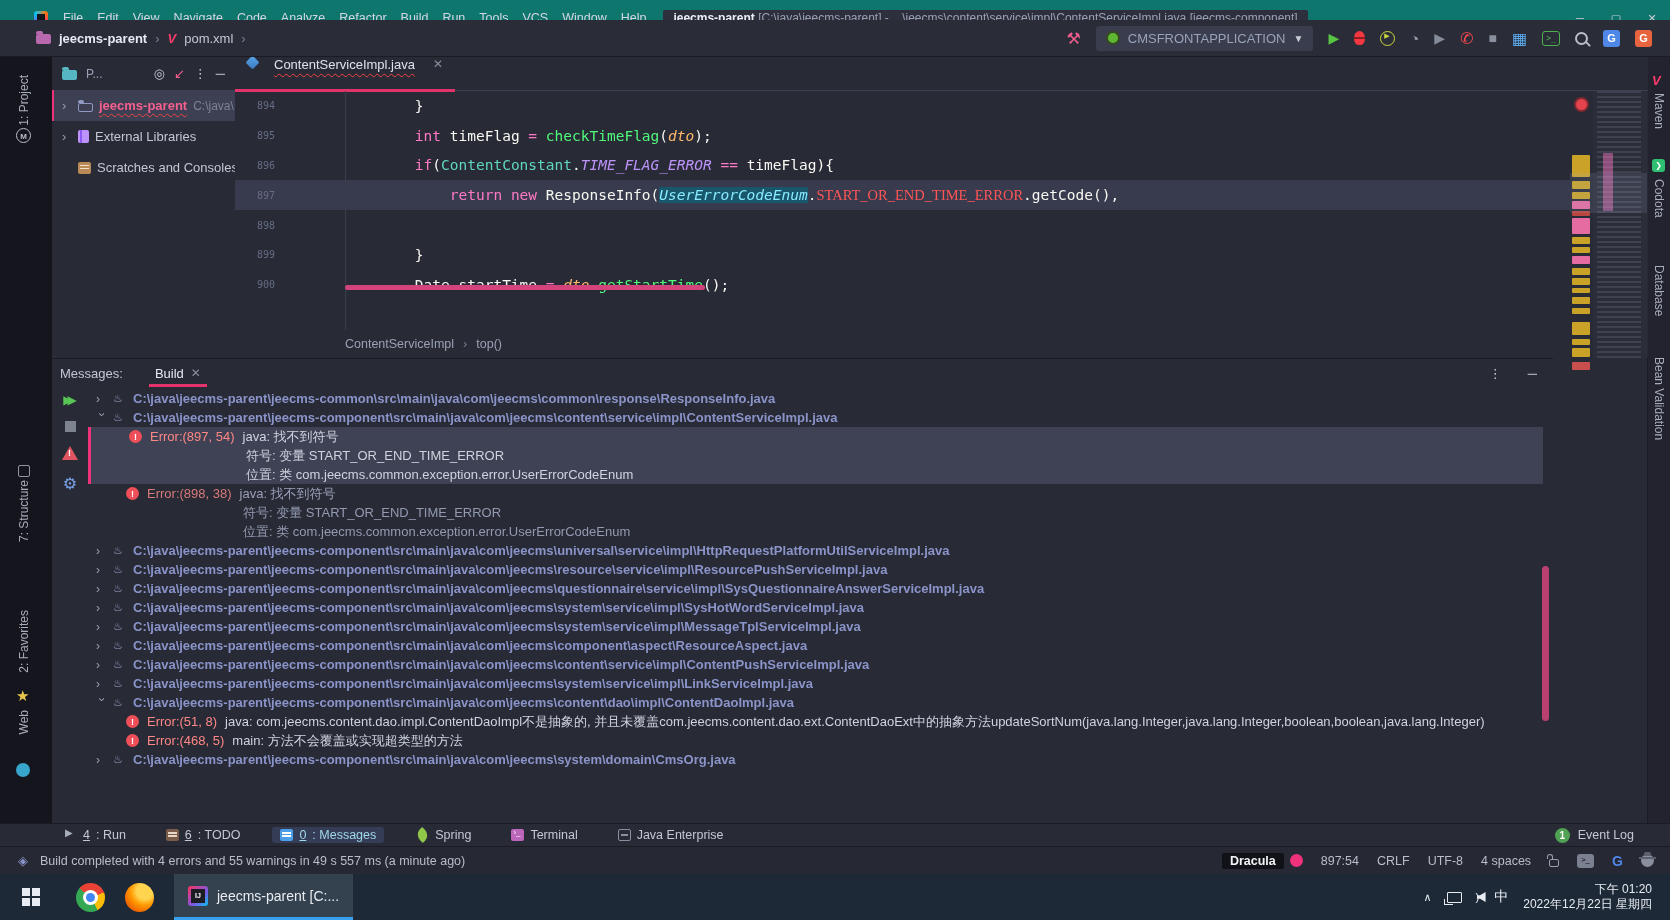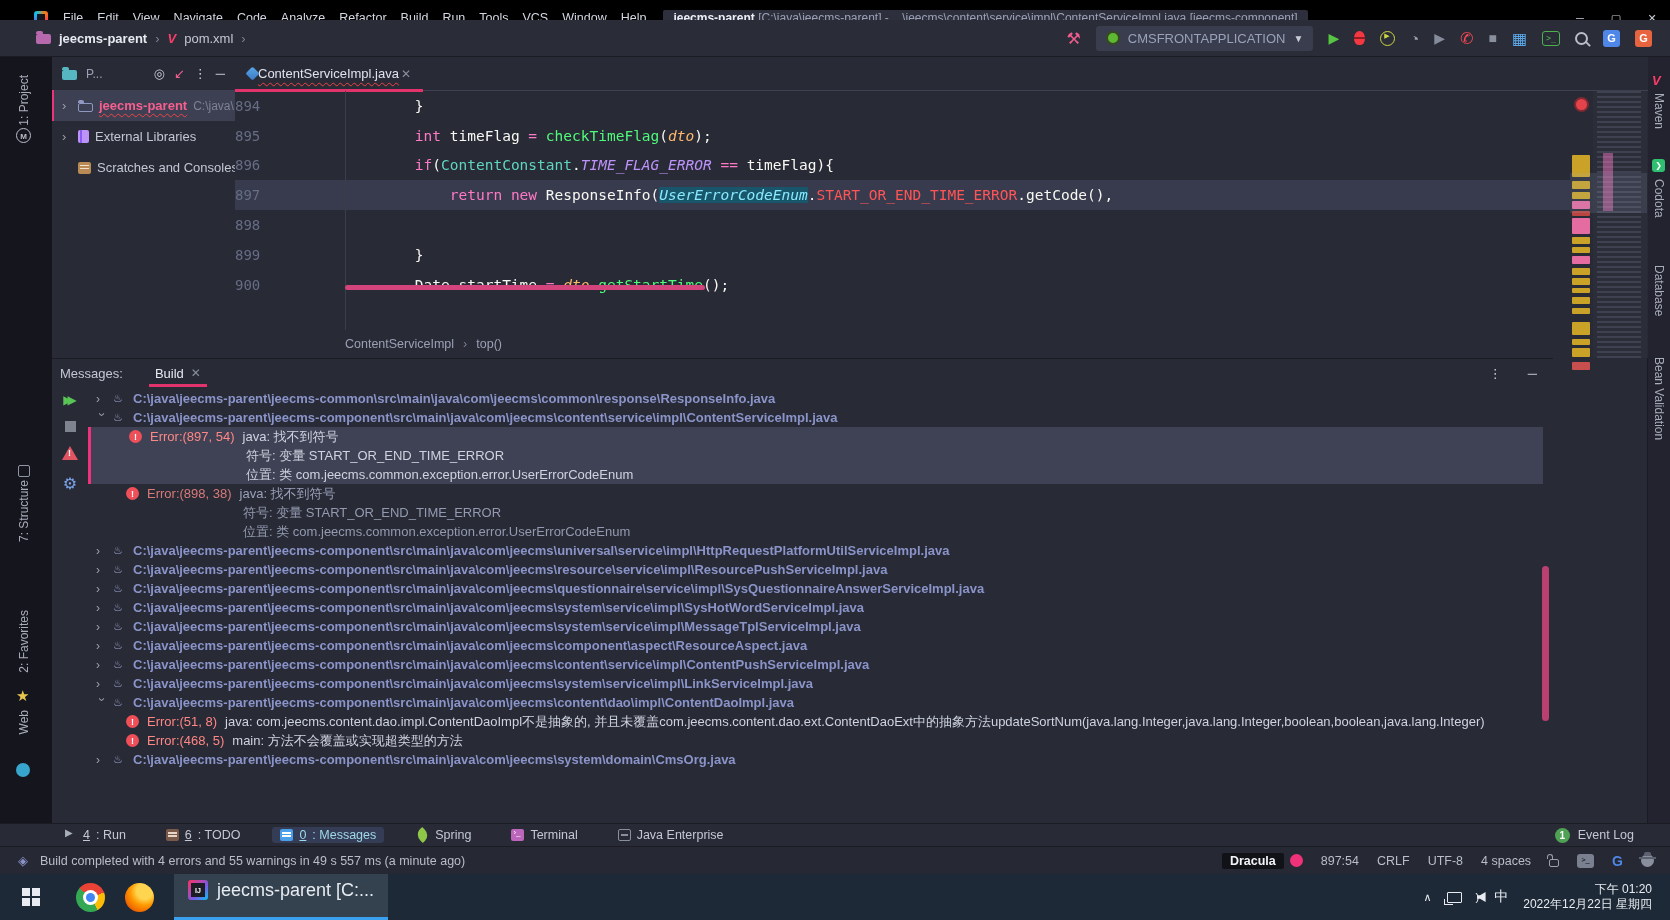--- a/index.html
+++ b/index.html
@@ -1,20 +1,20 @@
 <!DOCTYPE html>
 <html><head>
 <meta charset="utf-8">
 <style>
   html,body{margin:0;padding:0;background:#000;}
   .screen{position:relative;width:1670px;height:920px;background:#282a36;overflow:hidden;
           font-family:"Liberation Sans","DejaVu Sans",sans-serif;color:#d8dbe6;}
 
   
-  .titlebar{position:absolute;left:0;top:0;right:0;height:36px;background:#000000;
+  .titlebar{position:absolute;left:0;top:0;right:0;height:36px;background:#0f766e;
             display:flex;align-items:center;font-size:12.5px;z-index:5;}
   .ij-logo{width:14px;height:14px;margin:0 8px 0 34px;border-radius:3px;flex:none;position:relative;
            background:conic-gradient(from 40deg,#f97a12,#fe315d,#7c59e6,#07c3f2,#f97a12);}
   .ij-logo::after{content:"";position:absolute;inset:3px;background:#15161c;}
   .menus{display:flex;}
   .menu-item{display:inline-block;padding:1px 7px;color:#d4d7e2;cursor:default;}
   .menu-item::first-letter{text-decoration:underline;}
   .win-title{margin-left:10px;background:#2d2f3d;border-radius:2px;padding:1px 10px;color:#9ba1b5;
              font-size:12px;white-space:nowrap;overflow:hidden;max-width:770px;}
   .win-title b{color:#eceef5;}
@@ -91,36 +91,36 @@
   .picon.libraries::before{content:"";position:absolute;left:2px;top:0;bottom:0;width:2px;background:#8a5cf5;}
   .picon.scratches{background:#b98a55;width:13px;height:12px;border-radius:2px;}
   .picon.scratches::before{content:"";position:absolute;left:2px;right:2px;top:3px;height:1.5px;background:#f0e0c8;box-shadow:0 3px 0 #f0e0c8;}
   .plabel{color:#c3c8d4;white-space:nowrap;}
   .ptree-row.sel .plabel{color:#f75f8f;font-weight:700;text-decoration:underline wavy #f04343 1px;text-underline-offset:3px;}
   .pextra{color:#7c8294;font-size:12px;white-space:nowrap;overflow:hidden;}
 
   
   .editor{position:absolute;left:235px;top:57px;width:1413px;height:301px;background:#282a36;}
   .tabbar{height:33px;border-bottom:1px solid #3d4050;display:flex;align-items:center;}
-  .tab{display:flex;align-items:center;gap:0;padding:0 12px;height:100%;position:relative;}
+  .tab{display:flex;align-items:flex-start;gap:16px;padding:0 12px;height:100%;position:relative;}
   .tab::after{content:"";position:absolute;left:0;right:0;bottom:-2px;height:3px;background:#e3336d;}
   .class-icon{width:11px;height:11px;background:linear-gradient(135deg,#59a7e8,#3b79c4);transform:rotate(45deg) scale(.9);border-radius:2px;}
   .tab-label{color:#dfe3ec;font-size:13px;text-decoration:underline wavy #f04343 1px;text-underline-offset:4px;}
   .tab-close{color:#8a8f9e;font-size:12px;margin-left:2px;}
   .code-area{position:absolute;left:0;top:34px;right:78px;bottom:28px;
              font-family:"DejaVu Sans Mono","Liberation Mono",monospace;font-size:14.5px;font-weight:500;overflow:hidden;}
   .code-area::before{content:"";position:absolute;left:110px;top:0;bottom:0;width:1px;background:#3a3d4a;}
   .code-line{height:29.8px;display:flex;align-items:center;}
   .code-line.caret{background:#383b4e;}
-  .lnum{width:62px;text-align:left;color:#666d85;font-size:14px;flex:none;}
+  .lnum{width:62px;text-align:center;color:#666d85;font-size:10px;flex:none;}
   .lseg{padding-left:48px;white-space:pre;}
   .t-f{color:#f8f8f2;} .t-k{color:#ff79c6;} .t-m{color:#50fa7b;} .t-c{color:#5fd7c0;}
   .t-p{color:#bd93f9;font-style:italic;} .t-o{color:#ffb86c;font-style:italic;}
   .t-e{color:#8be9fd;font-style:italic;background:#17566b;}
-  .t-r{color:#ff5555;} .t-b{color:#bd93f9;}
+  .t-r{color:#ff5555;font-family:Liberation Serif, serif;} .t-b{color:#bd93f9;}
   .hscroll{position:absolute;left:110px;top:228px;width:360px;height:5px;background:#d4447c;border-radius:3px;}
   .crumbs{position:absolute;left:0;right:78px;bottom:0;height:28px;display:flex;align-items:center;
           padding-left:110px;color:#9aa0b5;font-size:12.5px;gap:9px;}
   .stripe-col{position:absolute;right:56px;top:34px;bottom:0;width:22px;}
   .red-badge{position:absolute;top:6px;left:4px;width:15px;height:15px;border-radius:50%;background:#e4434c;border:2px solid #7e2a30;box-sizing:border-box;}
   .smark{position:absolute;left:2px;width:18px;border-radius:1px;}
   .minimap{position:absolute;right:1px;top:34px;bottom:0;width:54px;background:#2b2d39;}
   .minimap::before{content:"";position:absolute;inset:0 6px 0 4px;
      background:repeating-linear-gradient(180deg,rgba(195,203,235,.13) 0 2px,transparent 2px 5px);}
   .mini-pink{position:absolute;left:10px;top:62px;width:10px;height:58px;background:rgba(255,121,198,.45);}
@@ -195,22 +195,22 @@
   
   .taskbar{position:absolute;left:0;top:874px;right:0;height:46px;background:#1d2936;display:flex;align-items:center;}
   .winlogo{margin-left:22px;width:18px;height:18px;display:grid;grid-template-columns:8px 8px;grid-template-rows:8px 8px;gap:2px;}
   .winlogo i{background:#e8ecf2;}
   .tb-chrome{margin-left:36px;width:29px;height:29px;border-radius:50%;position:relative;
              background:conic-gradient(from -50deg,#ea4335 0 120deg,#fbbc05 120deg 200deg,#34a853 200deg 360deg);}
   .tb-chrome::before{content:"";position:absolute;left:7px;top:7px;width:15px;height:15px;border-radius:50%;background:#fff;}
   .tb-chrome::after{content:"";position:absolute;left:10px;top:10px;width:9px;height:9px;border-radius:50%;background:#4285f4;}
   .tb-firefox{margin-left:20px;width:29px;height:29px;border-radius:50%;
               background:radial-gradient(circle at 68% 28%,#ffd54f 0 28%,#ff9800 50%,#e65100 85%);}
-  .tb-app{margin-left:20px;height:100%;display:flex;align-items:flex-start;gap:9px;padding:6px 14px;
-          background:#33424e;border-bottom:3px solid #3aa0f0;color:#e8ecf2;font-size:18px;box-sizing:border-box;}
+  .tb-app{margin-left:20px;height:100%;display:flex;align-items:center;gap:9px;padding:6px 14px;
+          background:#33424e;border-bottom:3px solid #3aa0f0;color:#e8ecf2;font-size:14px;box-sizing:border-box;}
   .ij-sm{width:20px;height:20px;position:relative;background:linear-gradient(135deg,#fe315d,#7c59e6 60%,#07c3f2);border-radius:3px;}
   .ij-sm::after{content:"IJ";position:absolute;inset:3px;background:#1b1c24;color:#fff;font-size:7px;font-weight:700;
                 display:flex;align-items:center;justify-content:center;}
   .tb-tray{margin-left:auto;display:flex;align-items:center;gap:15px;padding-right:10px;color:#e8ecf2;}
   .tray-chev{font-size:11px;}
   .net-ico{width:15px;height:11px;border:1.5px solid #e8ecf2;border-radius:1px;position:relative;box-sizing:border-box;}
   .net-ico::after{content:"";position:absolute;left:-4px;bottom:-3px;width:8px;height:5px;border-left:1.5px solid #e8ecf2;border-bottom:1.5px solid #e8ecf2;}
   .vol-ico{width:9px;height:10px;background:#e8ecf2;clip-path:polygon(0 32%,38% 32%,100% 0,100% 100%,38% 68%,0 68%);position:relative;}
   .vol-wave{color:#e8ecf2;font-size:11px;margin-left:-10px;}
   .ime{font-size:14px;}

